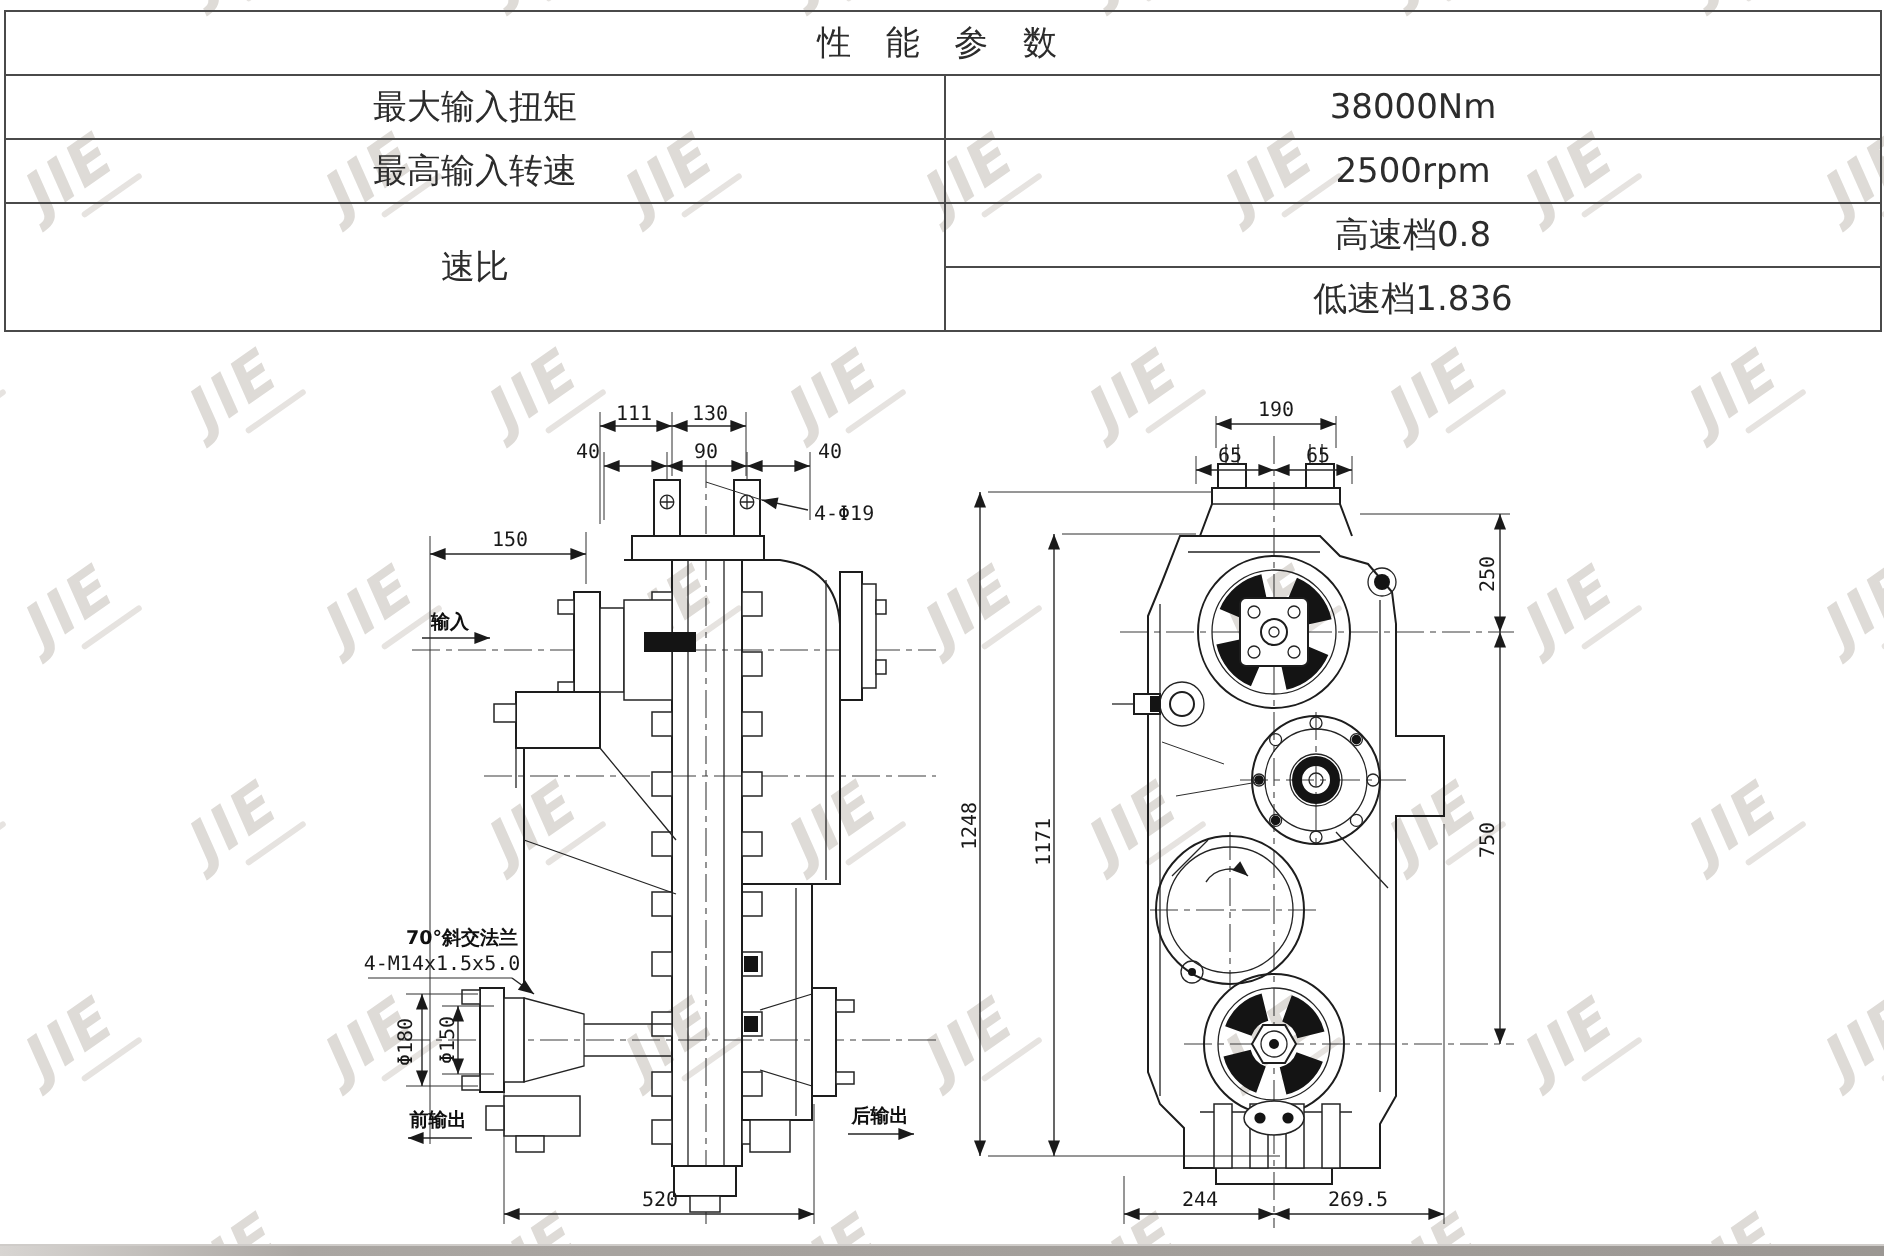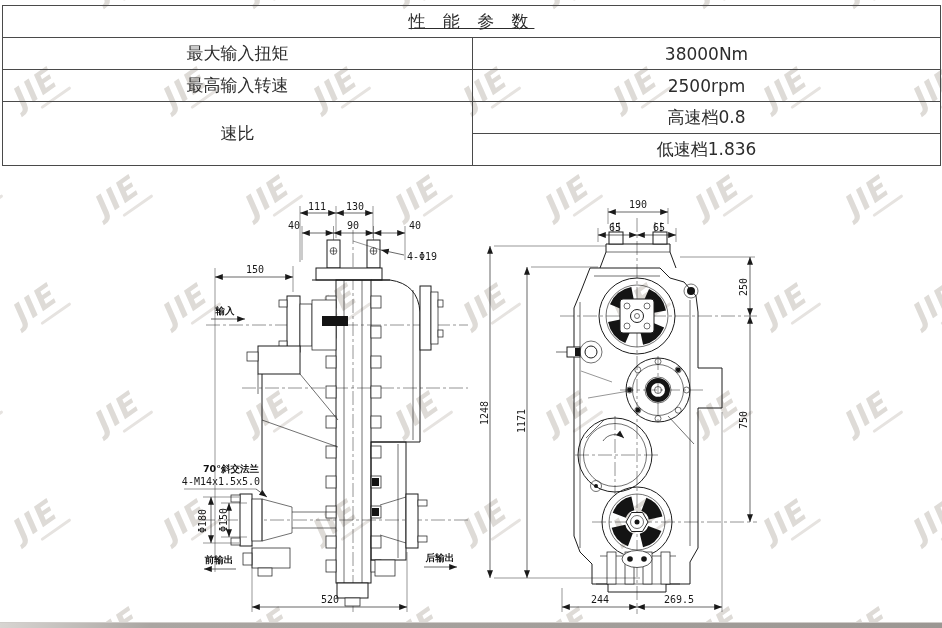--- a/index.html
+++ b/index.html
@@ -11,21 +11,21 @@
   .wm{position:absolute;font:italic 800 30px "DejaVu Sans",sans-serif;color:#dedbd7;
       letter-spacing:1px;transform:rotate(-35deg);white-space:nowrap;}
   .wm::after{content:"";display:block;width:36px;height:3px;background:#e6e3e0;
       margin:1px 0 0 16px;border-radius:2px;}
 
   
   table.ptable{position:absolute;left:2px;top:5px;width:938px;z-index:3;
       border-collapse:collapse;table-layout:fixed;background:transparent;}
   .ptable td{border:1.7px solid #4a4a4a;text-align:center;vertical-align:middle;
       font-size:17px;color:#2c2c2c;height:31px;padding:0;background:transparent;}
-  .ptable td.hdr{letter-spacing:.35em;font-weight:500;text-decoration:underline;}
+  .ptable td.hdr{letter-spacing:.35em;font-weight:500;}
 
   
   svg#drawing{position:absolute;left:0;top:0;z-index:2;}
   .ln{fill:none;stroke:#1d1d1d;stroke-width:1;}
   .lnw{fill:#fff;stroke:#1d1d1d;stroke-width:1;}
   .lt{fill:none;stroke:#242424;stroke-width:.65;}
   .ltw{fill:#fff;stroke:#242424;stroke-width:.75;}
   .cl{fill:none;stroke:#3c3c3c;stroke-width:.55;stroke-dasharray:14 3 3 3;}
   .dl{fill:none;stroke:#262626;stroke-width:.7;}
   .xl{fill:none;stroke:#2e2e2e;stroke-width:.5;}

